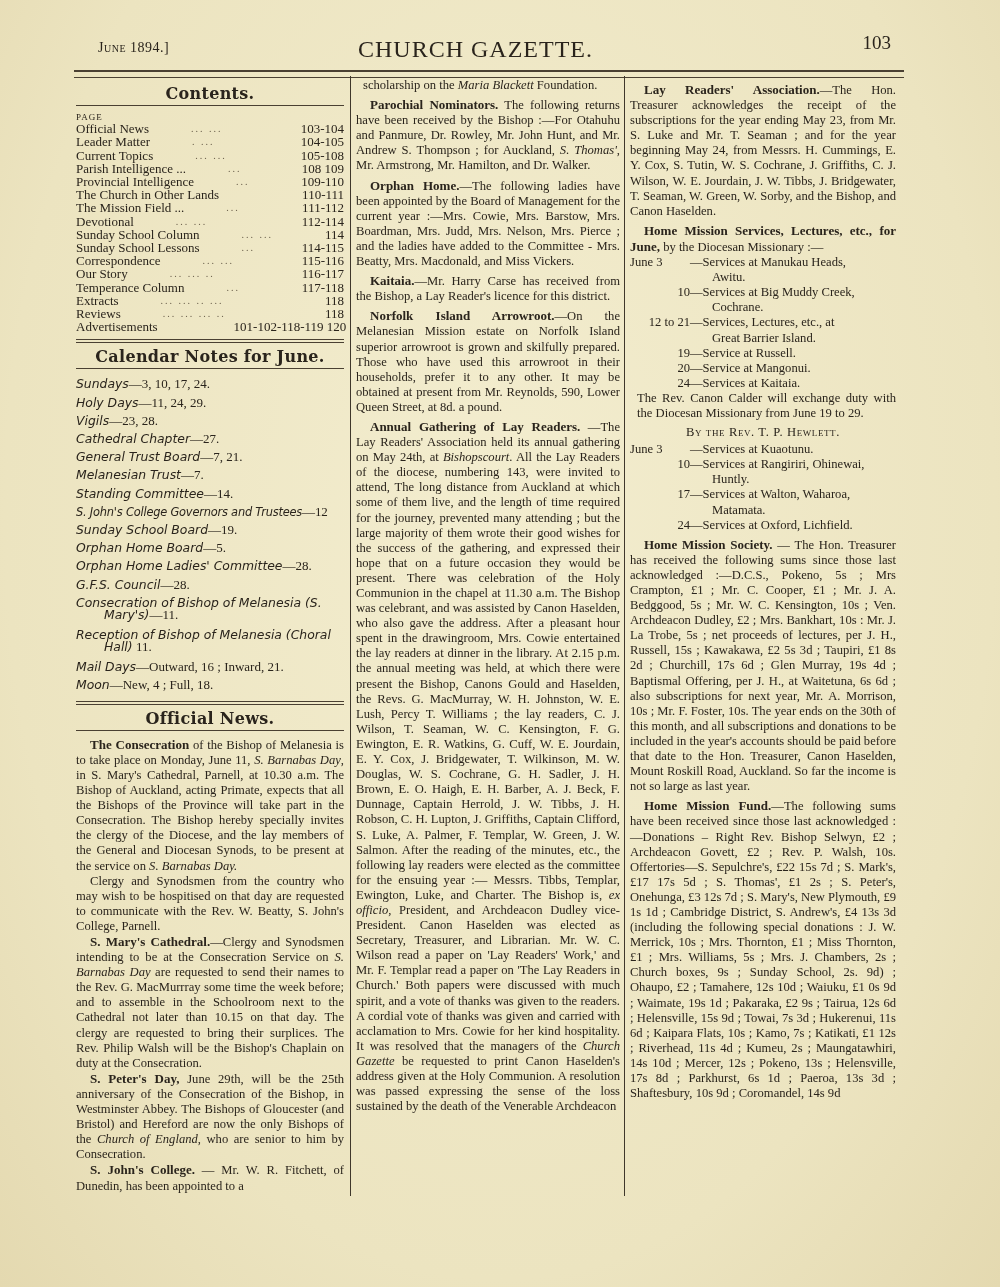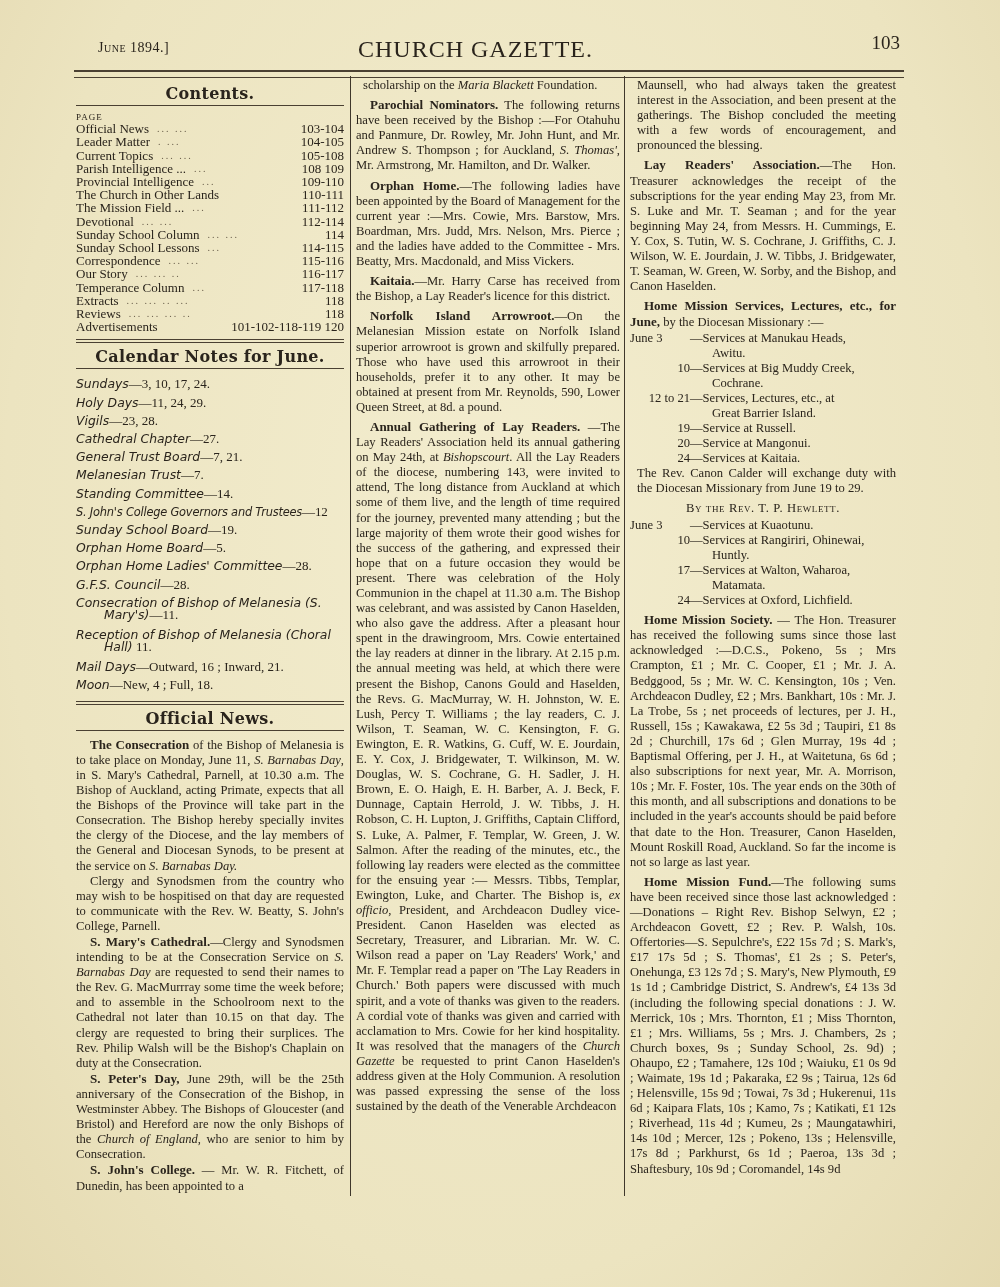--- a/index.html
+++ b/index.html
@@ -13,21 +13,21 @@
   .page-bg {
     position:absolute; inset:0;
     background:
       radial-gradient(ellipse at 50% 40%, #f3edcf 0%, #ece4c0 70%, #e4d9b0 100%);
   }
   .header {
     position:absolute; left:98px; right:92px; top:30px; height:40px;
   }
   .hdr-date { position:absolute; left:0; top:10px; font-size:14px; letter-spacing:0.5px; font-variant:small-caps; }
   .hdr-title { position:absolute; left:260px; top:6px; font-size:24px; letter-spacing:1px; }
-  .hdr-page { position:absolute; right:8px; top:2px; font-size:19px; }
+  .hdr-page { position:absolute; right:17px; top:2px; font-size:19px; }
   .rule-top {
     position:absolute; left:74px; width:830px; top:70px; height:5px;
     border-top:2px solid #4a4032; border-bottom:1px solid #4a4032;
   }
   .col { position:absolute; top:78px; font-size:12.6px; line-height:15.1px; text-align:justify; }
   .col1 { left:76px; width:268px; }
   .col2 { left:356px; width:264px; }
   .col3 { left:630px; width:266px; }
   .vline { position:absolute; width:1px; background:#3f372b; }
   .vline.a { left:350px; top:76px; height:1120px; }
@@ -35,21 +35,21 @@
 
   .blackletter {
     font-family: "DejaVu Serif", "Liberation Serif", serif;
     font-weight:bold; text-align:center; font-size:16px; letter-spacing:0.3px;
     margin:8px 0 4px;
   }
   .sec-rule { border-top:1px solid #4a4032; margin:2px 0 6px; }
   .dbl-rule { border-top:1px solid #4a4032; border-bottom:1px solid #4a4032; height:2px; margin:6px 0 6px; }
 
   .toc-head { font-size:9px; letter-spacing:1px; line-height:10px; margin-top:2px; }
-  .toc-row { display:flex; justify-content:flex-start; line-height:13.2px; font-size:13px; }
+  .toc-row { display:flex; justify-content:flex-start; line-height:13.2px; font-size:13px;gap:34px; }
   .toc-row .dots { flex:1; color:#6a5f4b; padding-left:8px; letter-spacing:2px; overflow:hidden; white-space:nowrap; font-size:10px; }
   .toc-row .pg { text-align:right; white-space:nowrap; }
 
   .cal-item { font-family: "DejaVu Sans", "Liberation Sans", sans-serif; font-style:italic; font-size:12.4px; line-height:18.2px; }
   .cal-item .val { font-family:"Liberation Serif", serif; font-style:normal; font-size:13px; }
   .cal-item.indent2 { padding-left:28px; line-height:14px; margin-top:-4px; margin-bottom:4px; }
 
   p { margin:0; text-indent:14px; }
   p.noindent { text-indent:0;margin-left:7px; }
   .lead { font-family:Liberation Serif, serif; font-weight:bold; font-size:13px; }
@@ -212,21 +212,20 @@
   <p><span class="lead">Orphan Home.</span><span>—The following ladies have been appointed by the Board of Management for the current year :—Mrs. Cowie, Mrs. Barstow, Mrs. Boardman, Mrs. Judd, Mrs. Nelson, Mrs. Pierce ; and the ladies have added to the Committee - Mrs. Beatty, Mrs. Macdonald, and Miss Vickers.</span></p>
   <div class="gap"></div>
   <p><span class="lead">Kaitaia.</span><span>—Mr. Harry Carse has received from the Bishop, a Lay Reader's licence for this district.</span></p>
   <div class="gap"></div>
   <p><span class="lead">Norfolk Island Arrowroot.</span><span>—On the Melanesian Mission estate on Norfolk Island superior arrowroot is grown and skilfully prepared. Those who have used this arrowroot in their households, prefer it to any other. It may be obtained at present from Mr. Reynolds, 590, Lower Queen Street, at 8d. a pound.</span></p>
   <div class="gap"></div>
   <p><span class="lead">Annual Gathering of Lay Readers.</span><span> —The Lay Readers' Association held its annual gathering on May 24th, at </span><i>Bishopscourt</i><span>. All the Lay Readers of the diocese, numbering 143, were invited to attend, The long distance from Auckland at which some of them live, and the length of time required for the journey, prevented many attending ; but the large majority of them wrote their good wishes for the success of the gathering, and expressed their hope that on a future occasion they would be present. There was celebration of the Holy Communion in the chapel at 11.30 a.m. The Bishop was celebrant, and was assisted by Canon Haselden, who also gave the address. After a pleasant hour spent in the drawingroom, Mrs. Cowie entertained the lay readers at dinner in the library. At 2.15 p.m. the annual meeting was held, at which there were present the Bishop, Canons Gould and Haselden, the Revs. G. MacMurray, W. H. Johnston, W. E. Lush, Percy T. Williams ; the lay readers, C. J. Wilson, T. Seaman, W. C. Kensington, F. G. Ewington, E. R. Watkins, G. Cuff, W. E. Jourdain, E. Y. Cox, J. Bridgewater, T. Wilkinson, M. W. Douglas, W. S. Cochrane, G. H. Sadler, J. H. Brown, E. O. Haigh, E. H. Barber, A. J. Beck, F. Dunnage, Captain Herrold, J. W. Tibbs, J. H. Robson, C. H. Lupton, J. Griffiths, Captain Clifford, S. Luke, A. Palmer, F. Templar, W. Green, J. W. Salmon. After the reading of the minutes, etc., the following lay readers were elected as the committee for the ensuing year :— Messrs. Tibbs, Templar, Ewington, Luke, and Charter. The Bishop is, </span><i>ex officio</i><span>, President, and Archdeacon Dudley vice-President. Canon Haselden was elected as Secretary, Treasurer, and Librarian. Mr. W. C. Wilson read a paper on 'Lay Readers' Work,' and Mr. F. Templar read a paper on 'The Lay Readers in Church.' Both papers were discussed with much spirit, and a vote of thanks was given to the readers. A cordial vote of thanks was given and carried with acclamation to Mrs. Cowie for her kind hospitality. It was resolved that the managers of the </span><i>Church Gazette</i><span> be requested to print Canon Haselden's address given at the Holy Communion. A resolution was passed expressing the sense of the loss sustained by the death of the Venerable Archdeacon</span></p>
 </div>
 
 <div class="col col3">
-  <p class="noindent">Maunsell, who had always taken the greatest interest in the Association, and been present at the gatherings. The Bishop concluded the meeting with a few words of encouragement, and pronounced the blessing.</p>
   <div class="gap"></div>
   <p><span class="lead">Lay Readers' Association.</span><span>—The Hon. Treasurer acknowledges the receipt of the subscriptions for the year ending May 23, from Mr. S. Luke and Mr. T. Seaman ; and for the year beginning May 24, from Messrs. H. Cummings, E. Y. Cox, S. Tutin, W. S. Cochrane, J. Griffiths, C. J. Wilson, W. E. Jourdain, J. W. Tibbs, J. Bridgewater, T. Seaman, W. Green, W. Sorby, and the Bishop, and Canon Haselden.</span></p>
   <div class="gap"></div>
   <p><span class="lead">Home Mission Services, Lectures, etc., for June,</span><span> by the Diocesan Missionary :—</span></p>
   <div class="sched">
     <div class="r">
         <span class="d">June 3</span>
         <span class="s">—Services at Manukau Heads,</span>
       </div>
     <div class="cont">Awitu.</div>

